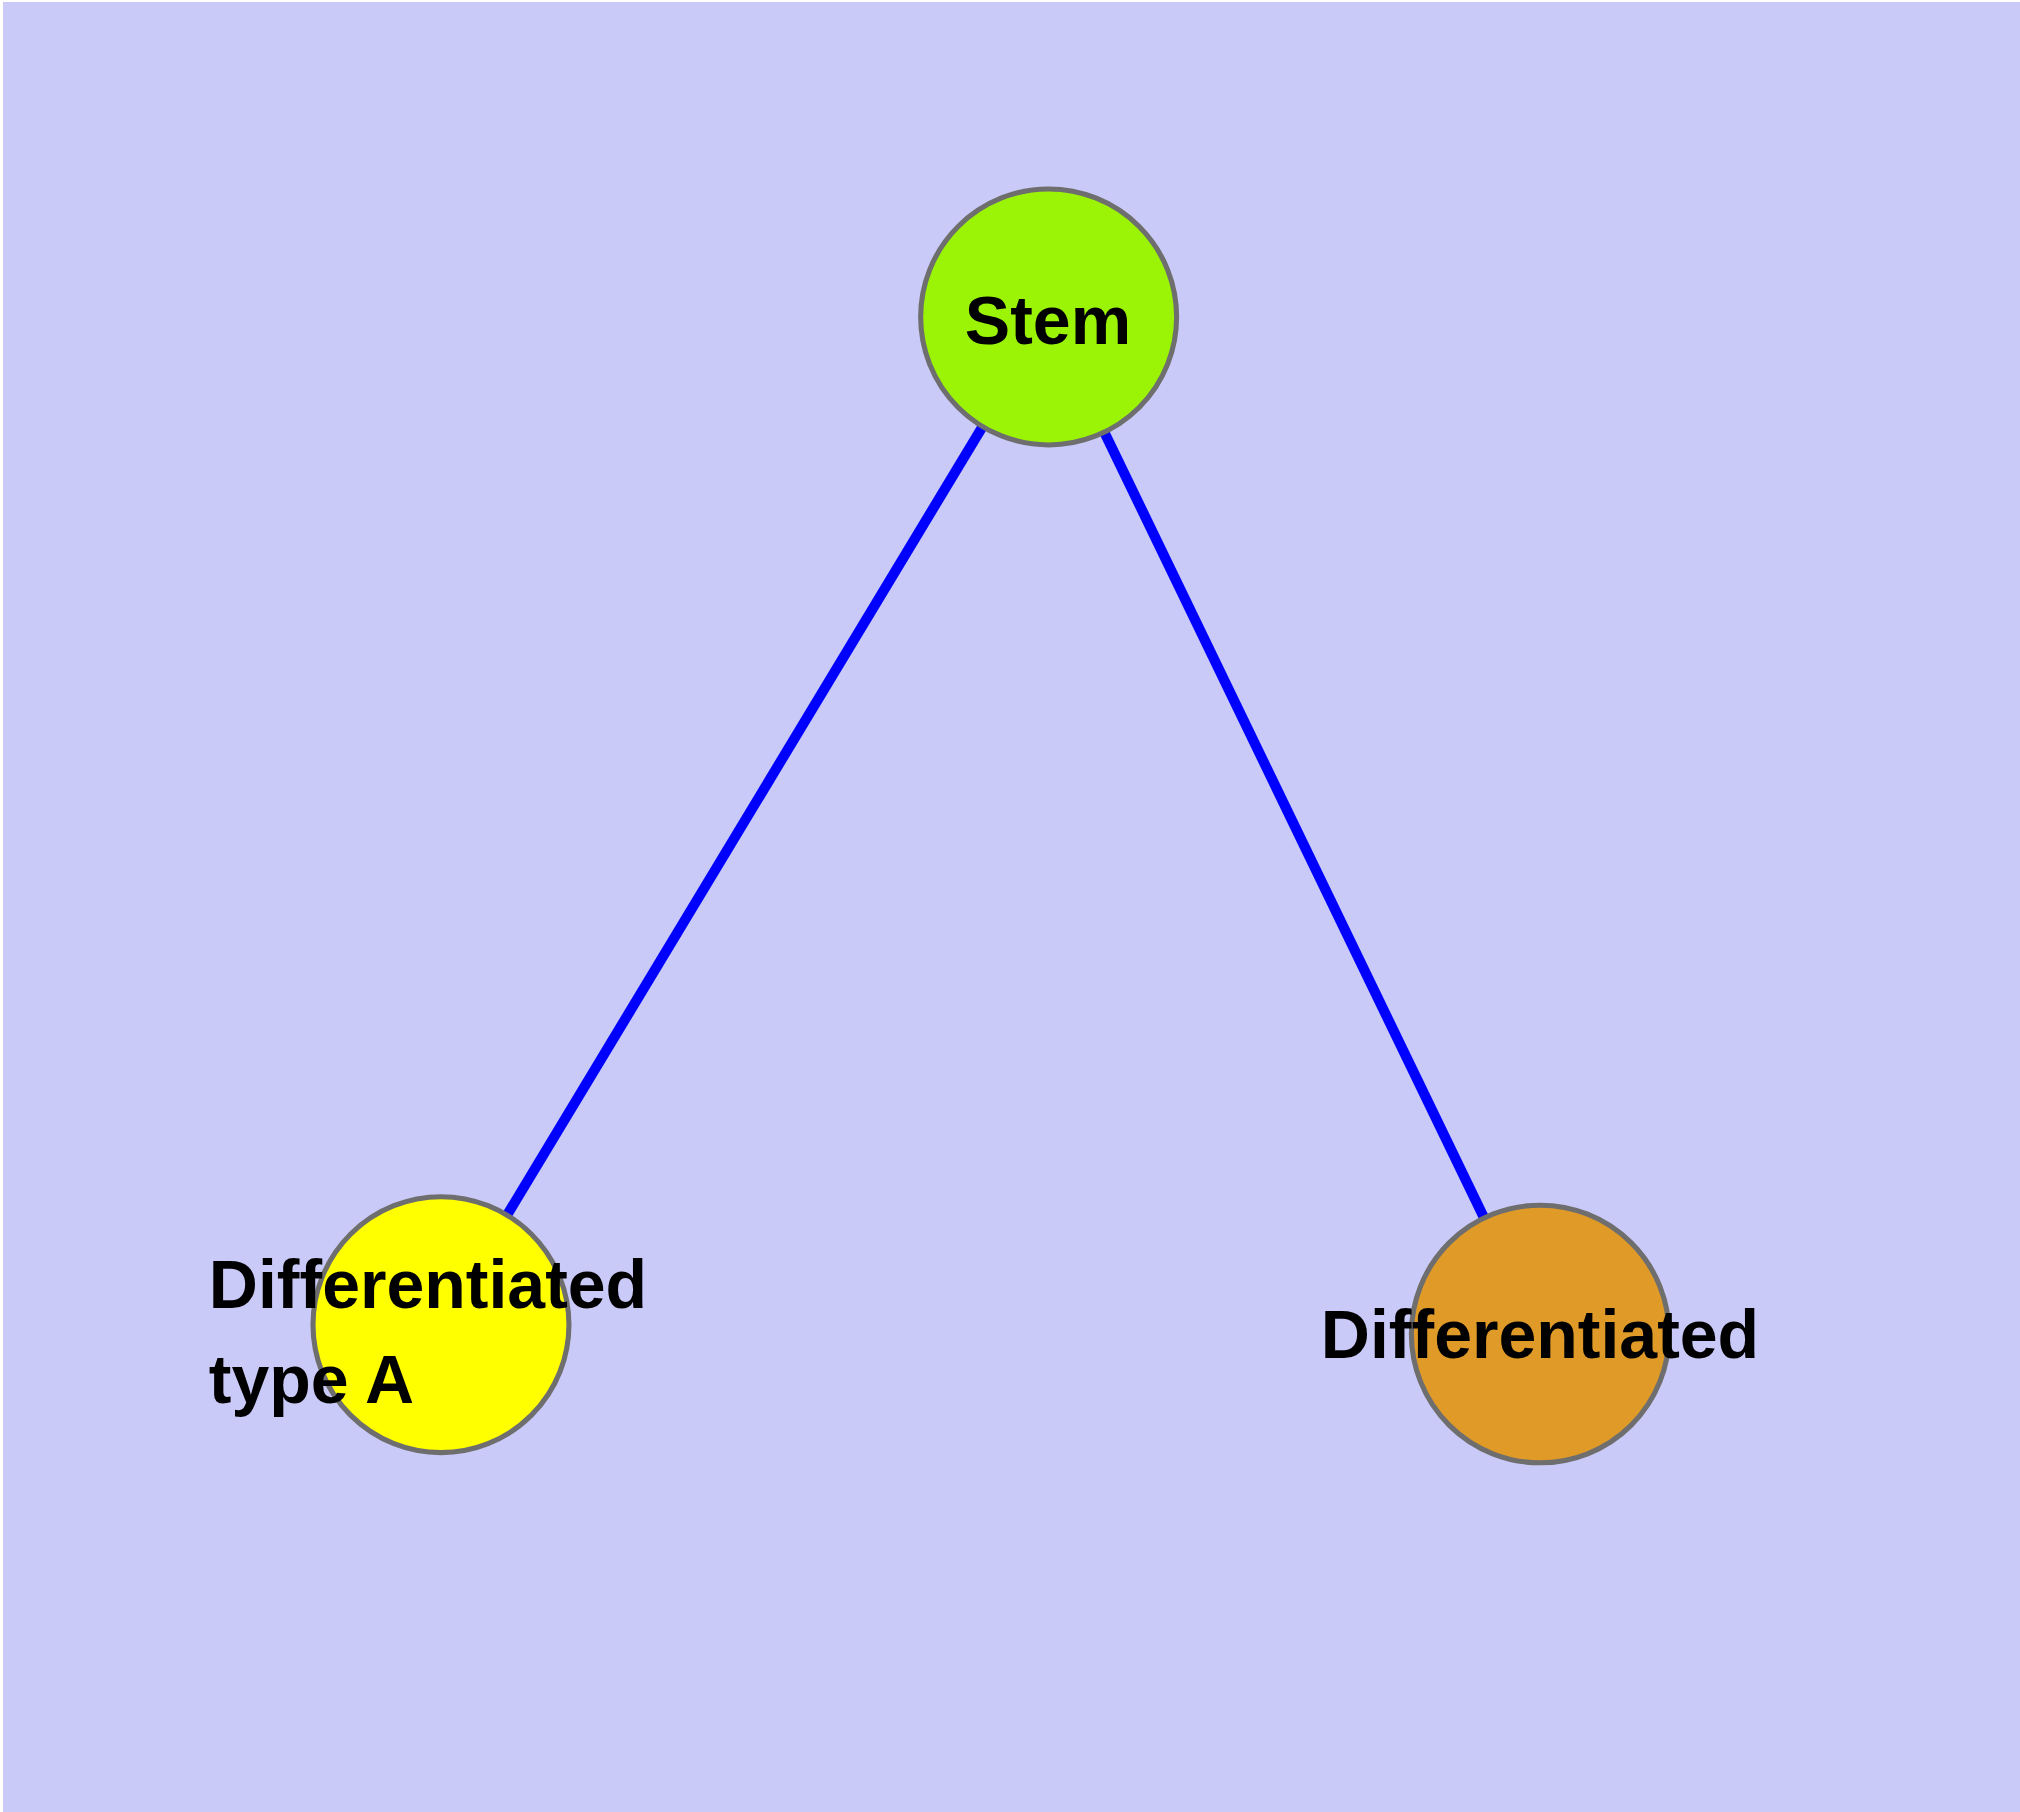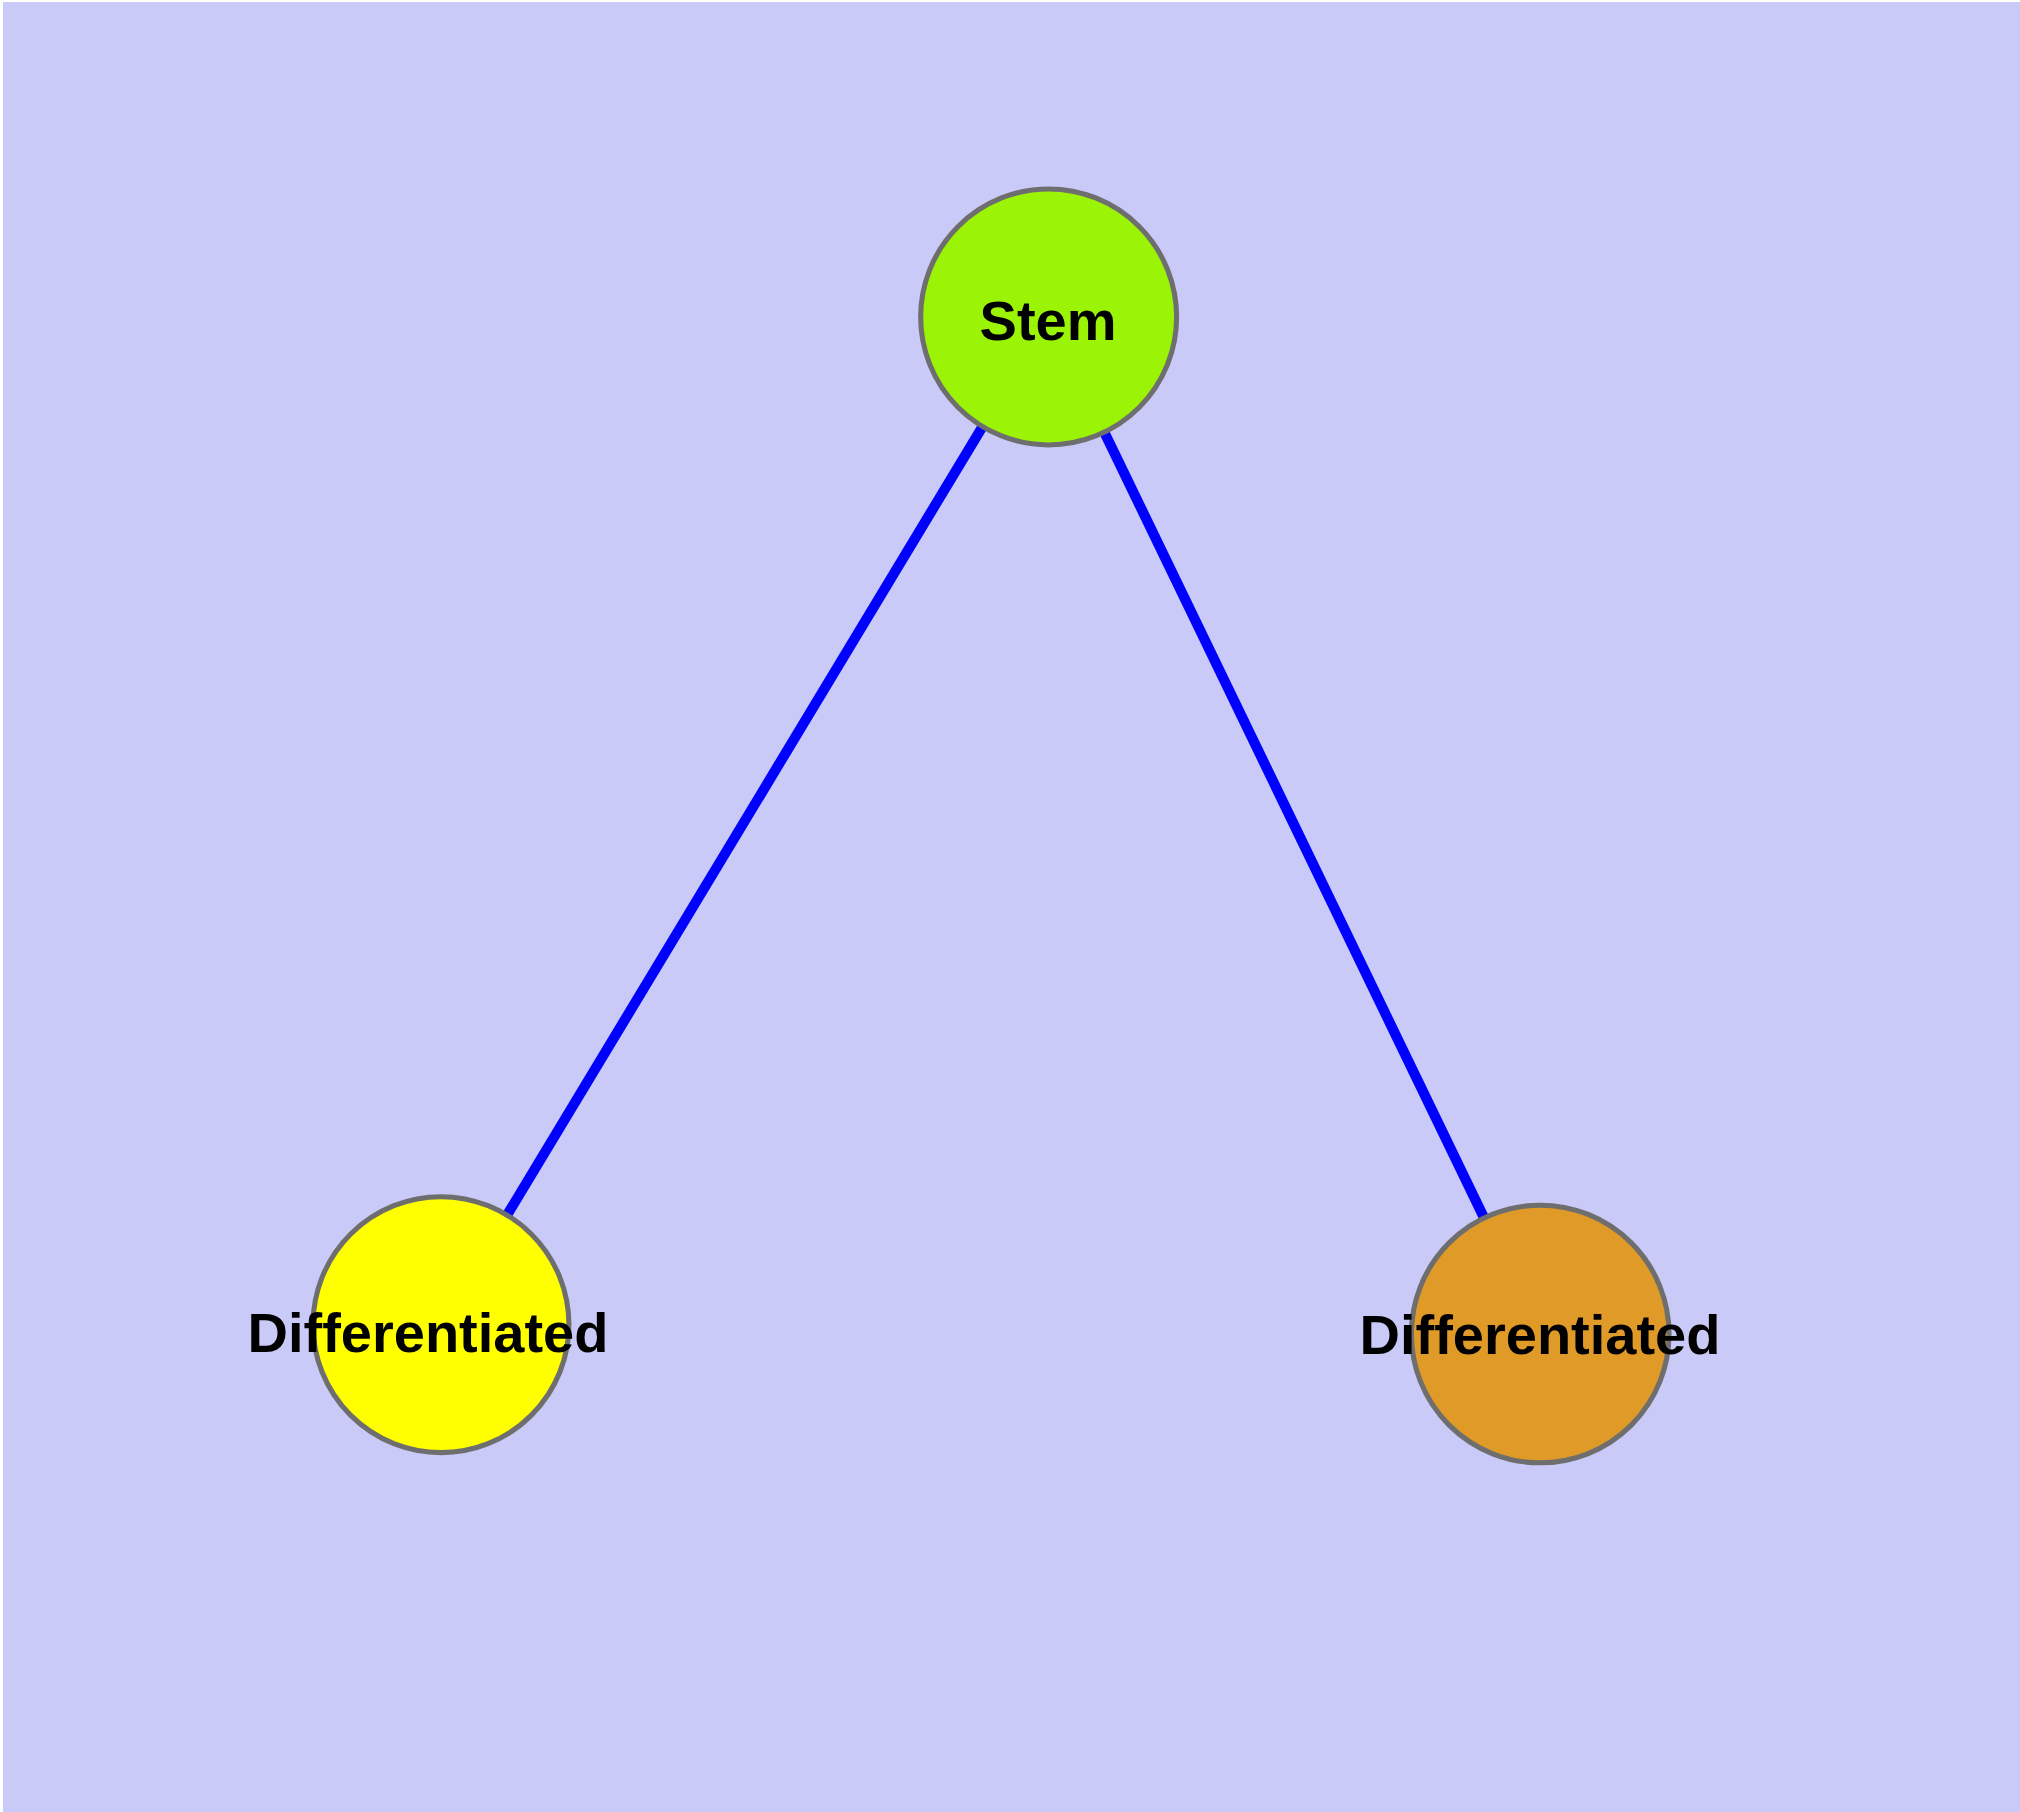--- a/index.html
+++ b/index.html
@@ -37,21 +37,21 @@
     stroke-linecap: butt;
   }
   svg.graph circle.node {
     stroke-width: 6px;
   }
   .node-label {
     position: absolute;
     transform: translate(-50%, -50%);
     color: #000000;
     font-weight: bold;
-    font-size: 56px;
+    font-size: 68px;
     line-height: 95px;
     text-align: left;
     white-space: nowrap;
     letter-spacing: 0px;
   }
   .node-label .line { display: block; }
   .label-stem   { left: 1048px; top: 320px;  }
   .label-type-a { left: 428px;  top: 1332px; }
   .label-type-b { left: 1540px; top: 1334px; }
 </style>
@@ -72,20 +72,21 @@
 
     <circle class="node" cx="520" cy="1563" r="151" fill="#ffff00" stroke="#6e6e6e"></circle>
 
     <circle class="node" cx="1817" cy="1574" r="152" fill="#e09a28" stroke="#6e6e6e"></circle>
   </svg>
 
   <div class="node-label label-stem">Stem</div>
 
   <div class="node-label label-type-a">
     <span class="line">Differentiated</span>
+    <span class="line">type A</span>
   </div>
 
   <div class="node-label label-type-b">
     <span class="line">Differentiated</span>
   </div>
 
 </div>
 
 
 </body></html>

